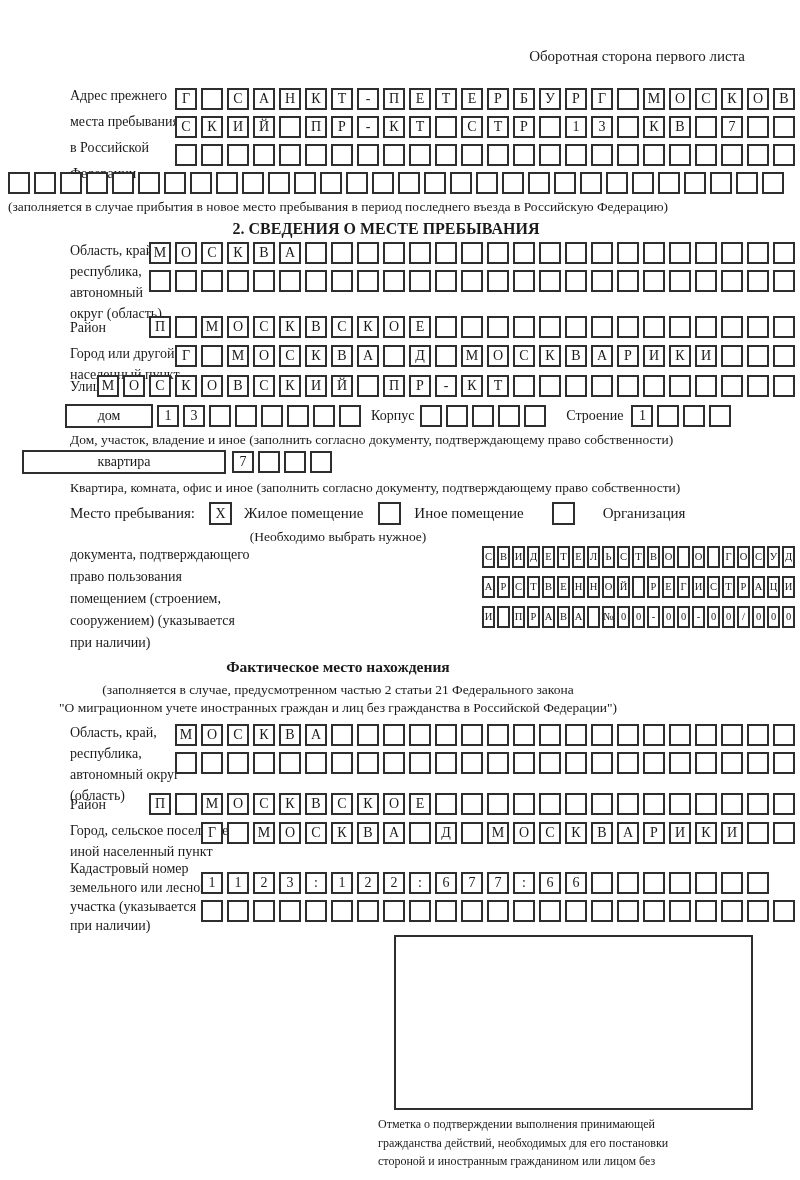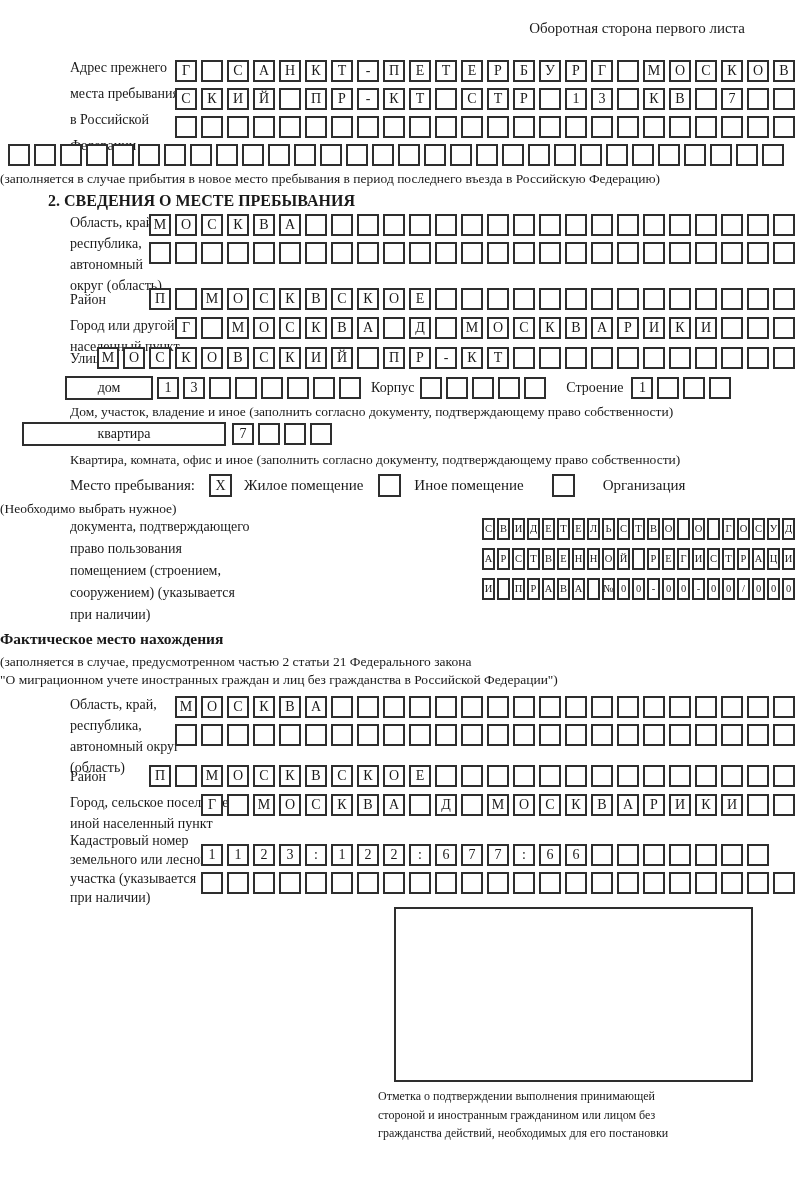--- a/index.html
+++ b/index.html
@@ -1,24 +1,24 @@
 <!DOCTYPE html>
 <html><head>
 <meta charset="utf-8">
 <style>
   html,body { margin:0; padding:0; background:#fff; }
   .page {
     position:relative; width:800px; height:1180px; background:#fff;
     font-family:"Liberation Serif", serif; color:#1a1a1a; overflow:hidden;
   }
-  .abs { position:absolute; }
+  .abs { position:absolute;margin-top:28px; }
   .lbl { font-size:14px; line-height:26px; white-space:nowrap; }
   .lbl.tight { line-height:21px; }
   .note { font-size:13.5px; }
-  .center { left:0; width:676px; }
+  .center { left:0; width:676px; text-align:center; }
   .title { font-weight:bold; font-size:16px;padding-left:48px; }
   .h2 { font-weight:bold; font-size:15.5px; }
   .cells { display:flex; gap:4px; }
   .c {
     width:22px; height:22px; border:2px solid #2e2e2e; box-sizing:border-box;
     display:flex; align-items:center; justify-content:center;
     font-size:14px; line-height:1; flex:none; background:#fff;
   }
   .c.small { width:13px; height:22px; border-width:2px; font-size:10.5px; gap:0; }
   .cells.sm { gap:2px; }
@@ -627,17 +627,17 @@
         <div class="c"></div>
         <div class="c"></div>
         <div class="c"></div>
         <div class="c"></div>
       </div>
   </div>
 
   <div class="abs bigbox" style="left:394px;top:907px;width:359px;height:175px"></div>
   <div class="abs caption" style="left:378px;top:1087px;width:395px">
       <div>Отметка о подтверждении выполнения принимающей</div>
+      <div>гражданства действий, необходимых для его постановки</div>
       <div>стороной и иностранным гражданином или лицом без</div>
-      <div>гражданства действий, необходимых для его постановки</div>
     </div>
 
 </div>
 
 </body></html>

